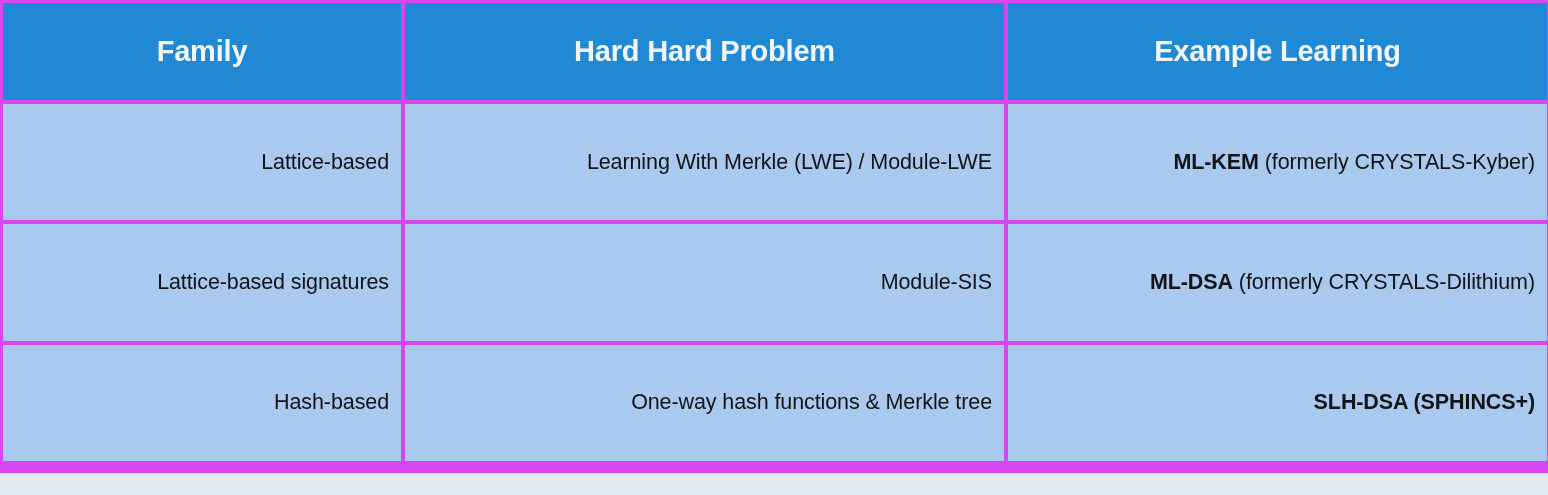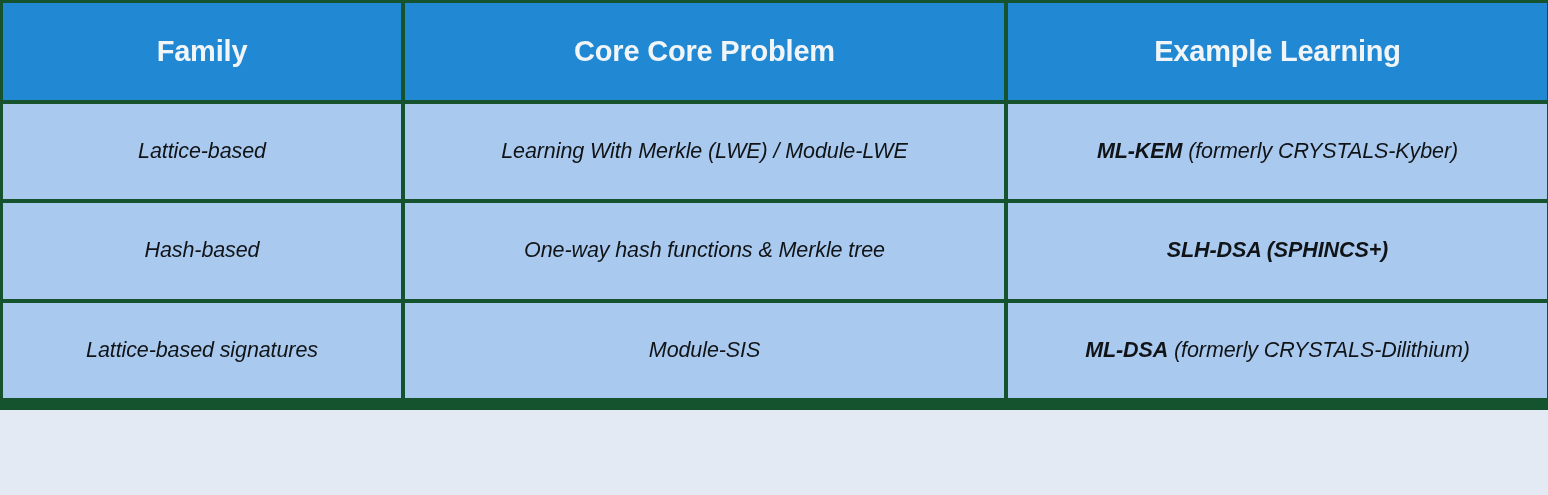--- a/index.html
+++ b/index.html
@@ -10,23 +10,23 @@
   }
   body {
     width: 1548px;
     height: 495px;
     font-family: "Liberation Sans", sans-serif;
     overflow: hidden;
   }
 
   .table-wrap {
     width: 1548px;
-    height: 410px;
+    height: 473px;
     box-sizing: border-box;
-    background: #14532d;
+    background: #d946ef;
     padding: 3px 14px 4px 3px;
   }
 
   table.pqc-table {
     width: 100%;
     height: 100%;
     border-collapse: separate;
     border-spacing: 4px 4px;
     margin: -4px 0 0 -4px;
     table-layout: fixed;
@@ -47,62 +47,61 @@
     height: 97px;
     padding: 0 10px;
     box-sizing: border-box;
   }
 
   tbody td {
     background: #a9c9ef;
     color: #111417;
     font-size: 21.5px;
     font-weight: normal;
-    text-align: center;
+    text-align: right;
     vertical-align: middle;
     height: 91px;
     padding: 0 12px;
     box-sizing: border-box;
     letter-spacing: -0.1px;
-    font-style: italic;
   }
 
   tbody td b, tbody td strong { font-weight: bold; }
 
   td.standard-cell { font-size: 21.5px; margin-left: 36px; }
   td.all-bold { font-weight: bold; }
 </style>
 </head>
 <body>
 
 <div class="table-wrap">
   <table class="pqc-table">
     <colgroup>
       <col class="col-family">
       <col class="col-problem">
       <col class="col-standard">
     </colgroup>
     <thead>
       <tr>
         <th>Family</th>
-        <th>Core Core Problem</th>
+        <th>Hard Hard Problem</th>
         <th>Example Learning</th>
       </tr>
     </thead>
     <tbody>
       <tr>
         <td class="family-cell">Lattice-based</td>
         <td class="problem-cell">Learning With Merkle (LWE) / Module-LWE</td>
         <td class="standard-cell"><b>ML-KEM</b><span> (formerly CRYSTALS-Kyber)</span></td>
       </tr>
       <tr>
+        <td class="family-cell">Lattice-based signatures</td>
+        <td class="problem-cell">Module-SIS</td>
+        <td class="standard-cell"><b>ML-DSA</b><span> (formerly CRYSTALS-Dilithium)</span></td>
+      </tr>
+      <tr>
         <td class="family-cell">Hash-based</td>
         <td class="problem-cell">One-way hash functions &amp; Merkle tree</td>
         <td class="standard-cell all-bold"><b>SLH-DSA (SPHINCS+)</b><span></span></td>
-      </tr>
-      <tr>
-        <td class="family-cell">Lattice-based signatures</td>
-        <td class="problem-cell">Module-SIS</td>
-        <td class="standard-cell"><b>ML-DSA</b><span> (formerly CRYSTALS-Dilithium)</span></td>
       </tr>
     </tbody>
   </table>
 </div>
 
 </body></html>

